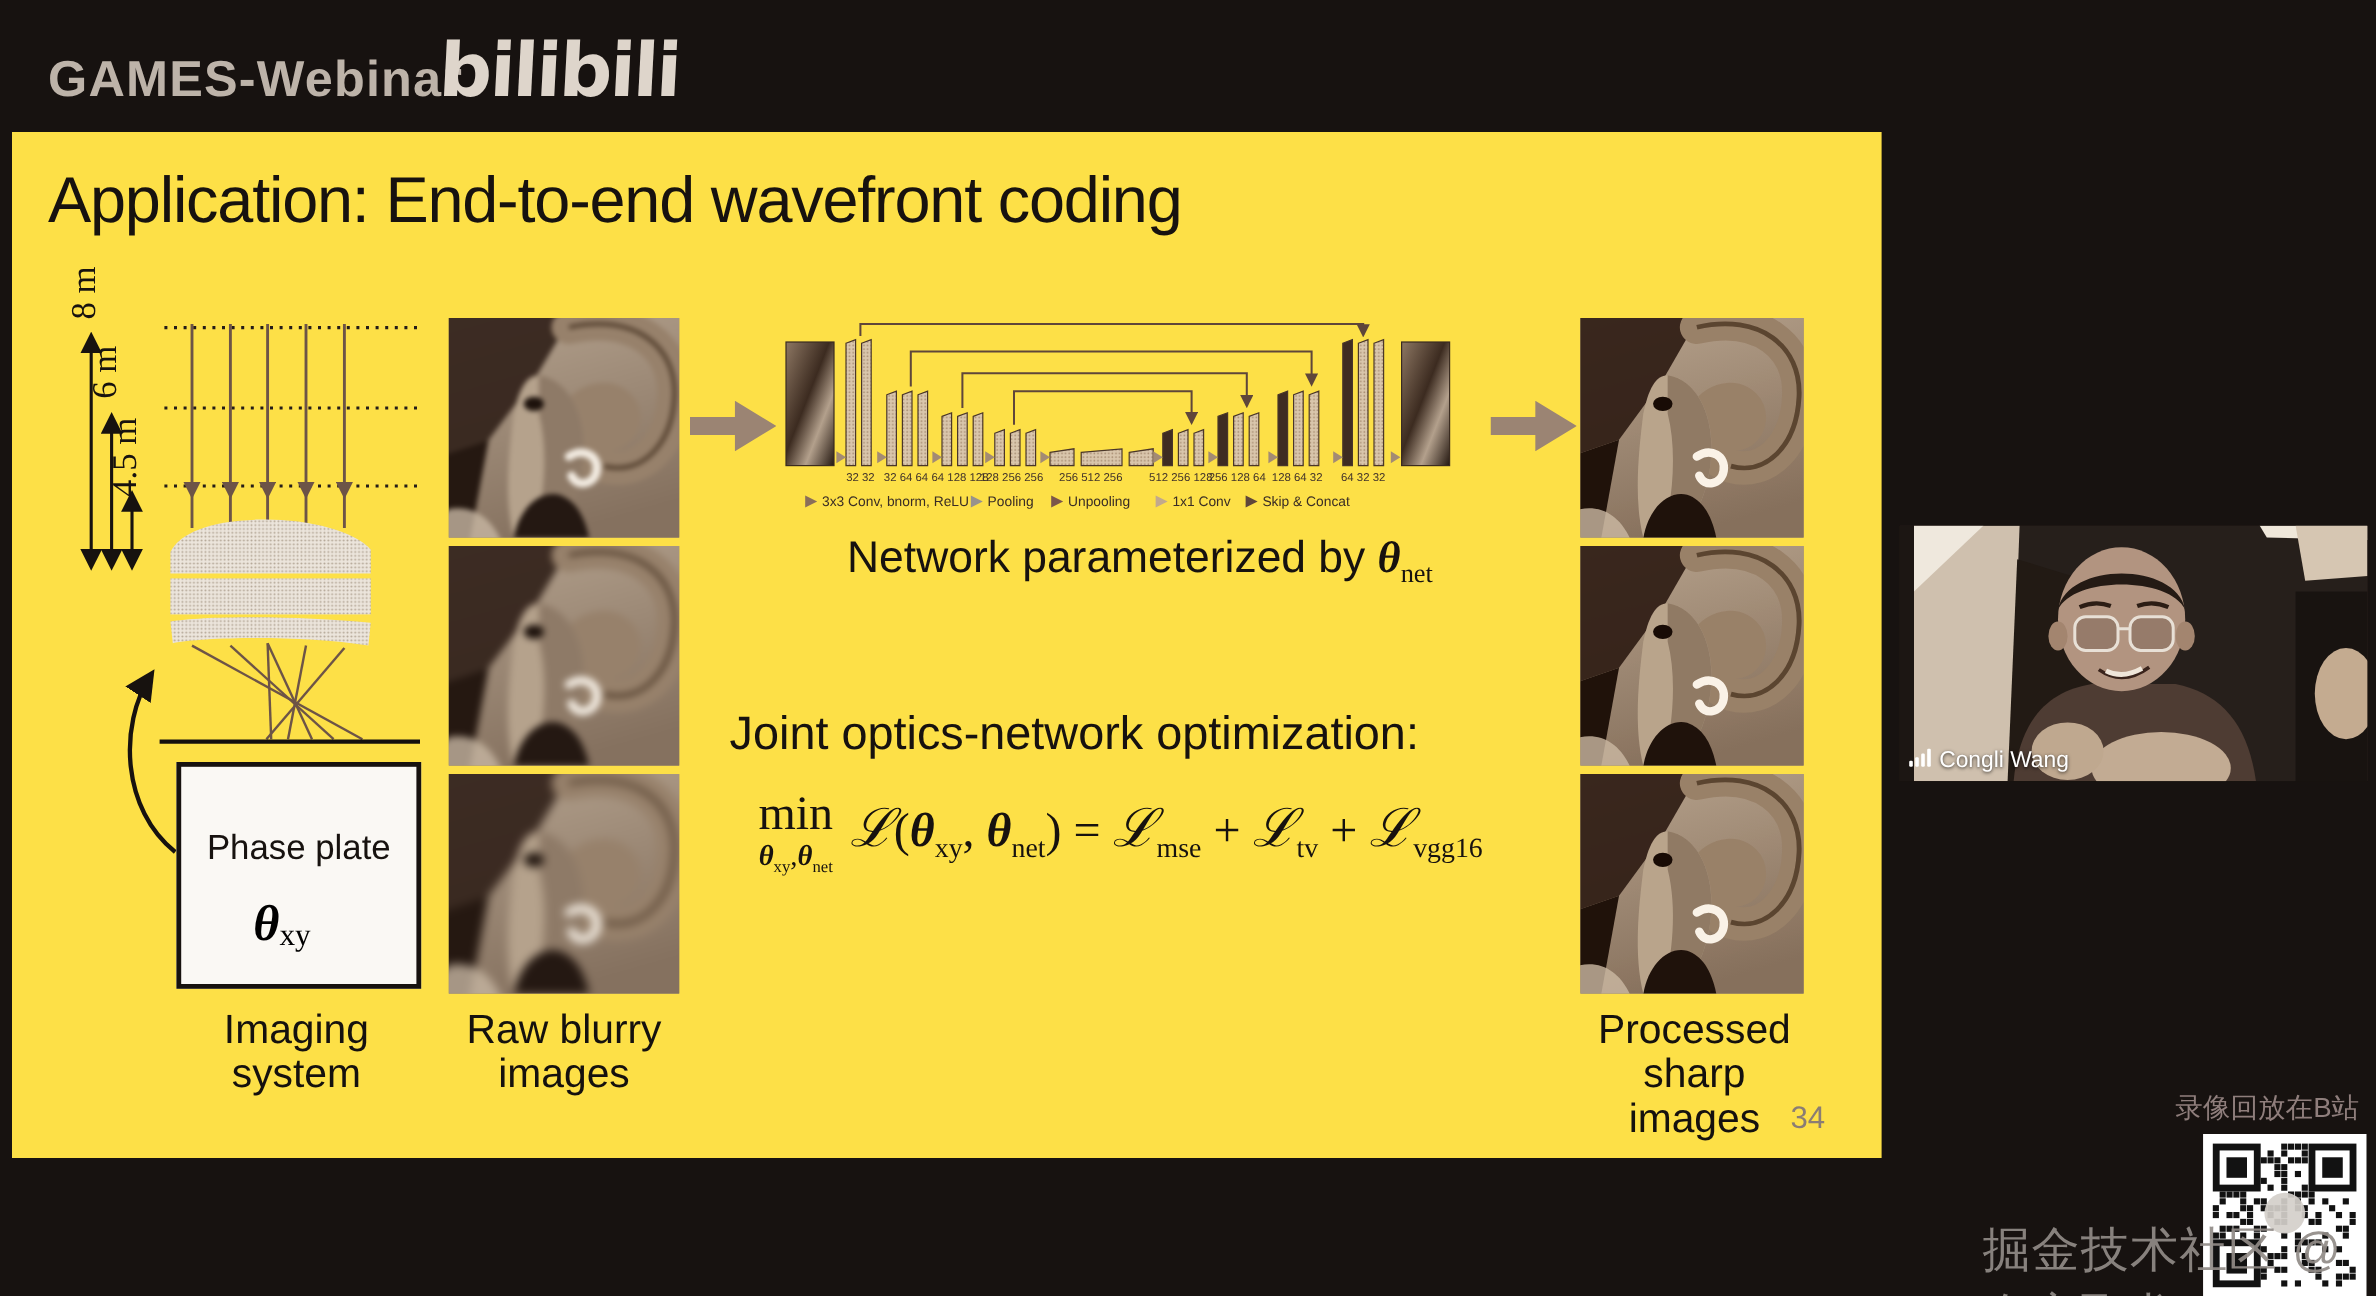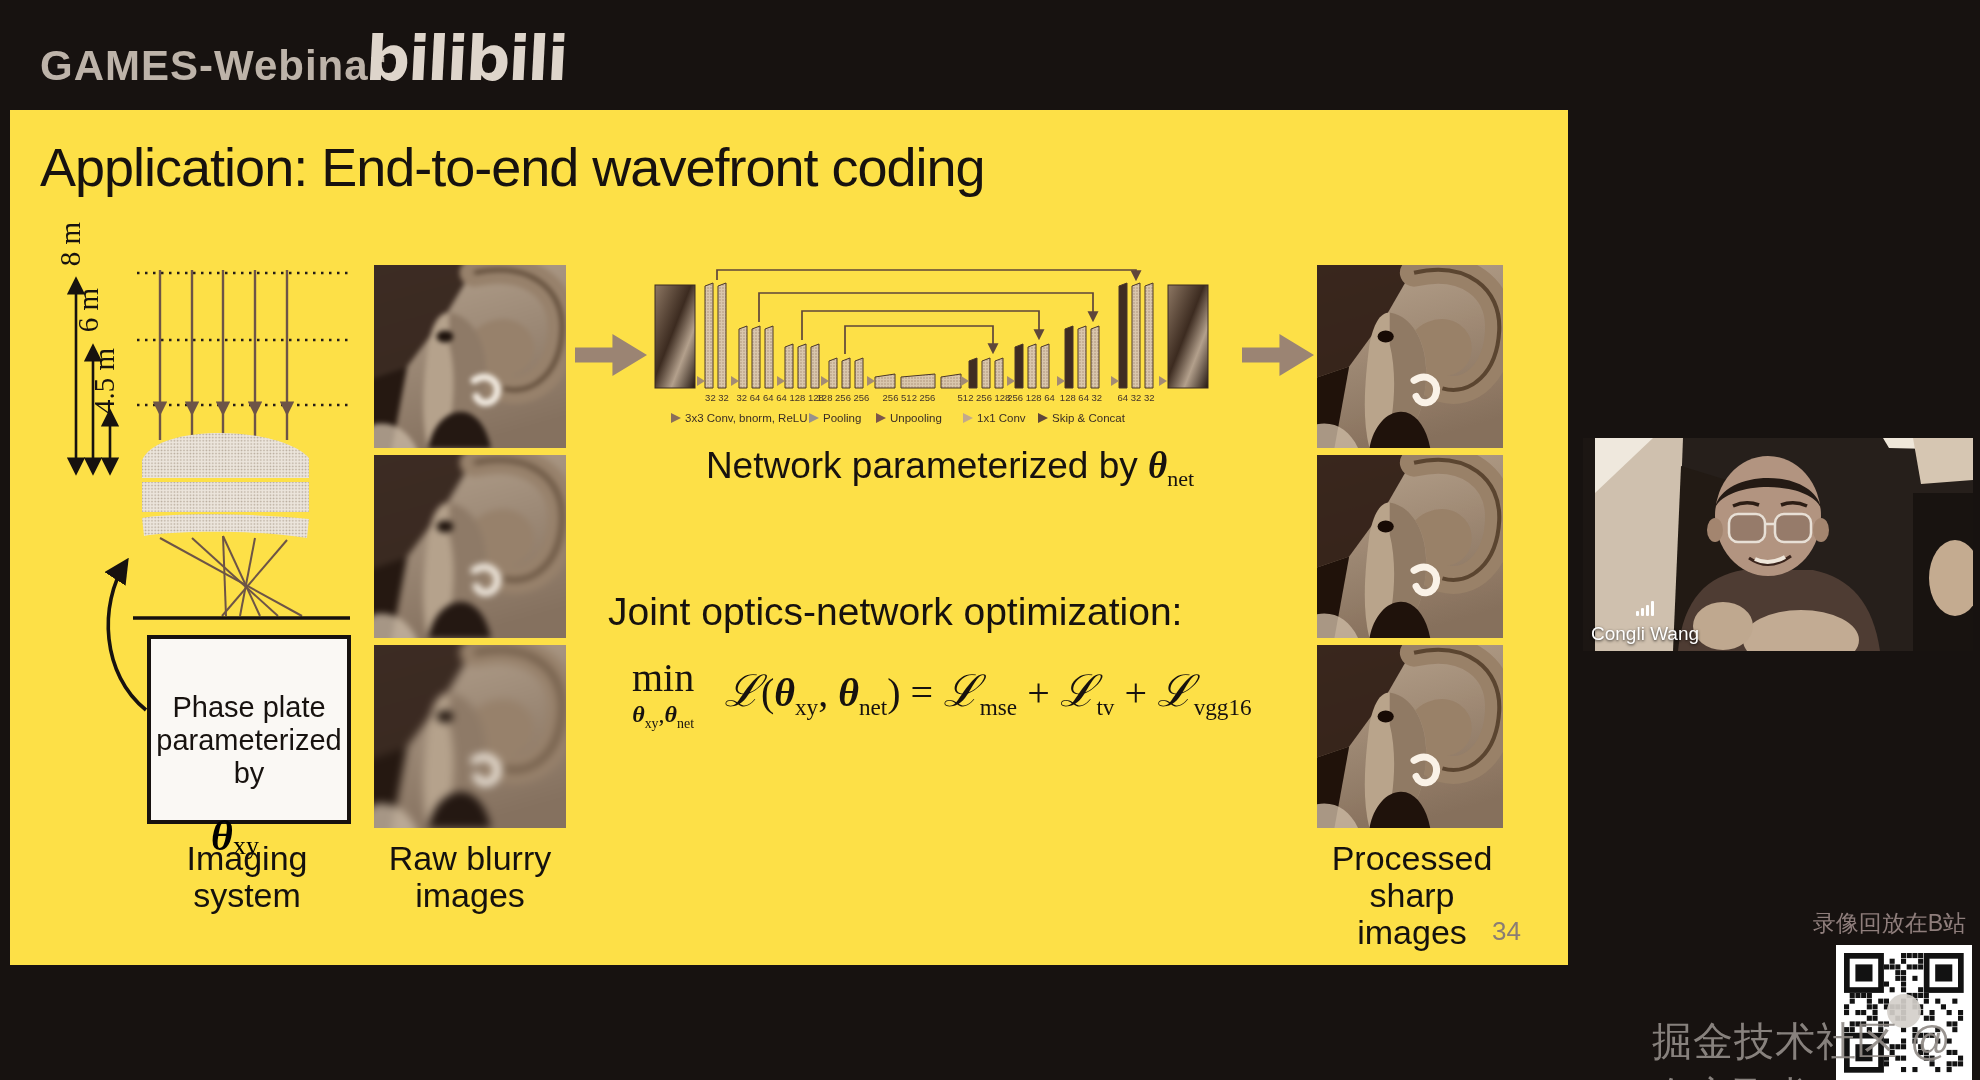--- a/index.html
+++ b/index.html
@@ -26,34 +26,34 @@
   .col-label{position:absolute;font-size:34px;line-height:37px;color:#15110e;text-align:center;}
   .img-frame{position:absolute;width:192px;height:183px;overflow:hidden;background:#8f7c6c;}
   .img-frame svg{width:100%;height:100%;transform:scale(1.09);}
   .blur-a svg{filter:blur(2.2px);} .blur-b svg{filter:blur(3px);} .blur-c svg{filter:blur(3.8px);}
   .sharp svg{filter:saturate(1.05) contrast(1.06);}
   .big-arrow{position:absolute;width:72px;height:42px;background:#9b8473;
      clip-path:polygon(0 32%,52% 32%,52% 0,100% 50%,52% 100%,52% 68%,0 68%);}
   .net-caption{position:absolute;left:655px;top:334px;width:570px;text-align:center;
      font-size:37px;color:#17120f;}
   .joint-head{position:absolute;left:598px;top:480px;font-size:39px;color:#17120f;}
-  .formula{position:absolute;left:622px;top:548px;display:flex;align-items:center;gap:30px;
+  .formula{position:absolute;left:622px;top:548px;display:flex;align-items:center;gap:14px;
      font-family:"Liberation Serif","DejaVu Serif",serif;color:#17120f;}
   .minblock{display:flex;flex-direction:column;align-items:center;line-height:1;}
   .minblock .op{font-size:40px;}
   .minblock .opsub{font-size:24px;margin-top:4px;}
   .mathline{font-size:40px;line-height:1;}
   .mathline .scrL{font-size:44px;}
   .mathline sub,.opsub sub{font-size:0.58em;}
   .citation{position:absolute;left:8px;top:818px;font-size:27px;color:#56504b;}
   .page-num{position:absolute;left:1482px;top:806px;font-size:26px;color:#8a7d74;}
   
   .webcam{position:absolute;left:1583px;top:438px;width:390px;height:213px;background:#261f1b;overflow:hidden;}
-  .name-tag{position:absolute;left:8px;bottom:6px;display:flex;align-items:center;gap:7px;
-     color:#fff;font-size:19px;text-shadow:0 1px 3px rgba(0,0,0,.8);flex-direction:column;}
+  .name-tag{position:absolute;left:8px;bottom:6px;display:flex;align-items:flex-start;gap:7px;
+     color:#fff;font-size:19px;text-shadow:0 1px 3px rgba(0,0,0,.8);}
   .bars{display:flex;align-items:flex-end;gap:2px;height:16px;}
   .bars i{display:block;width:3px;background:#fff;border-radius:1px;}
   
   .replay-note{position:absolute;right:14px;top:908px;font-size:23px;color:#8f7e7c;}
   .qr{position:absolute;left:1836px;top:945px;width:136px;height:135px;background:#fff;}
   .watermark{position:absolute;left:1652px;top:1014px;font-size:40px;color:#918b87;
      z-index:10;opacity:.92;letter-spacing:1px;}
   svg text.ch{font-family:"Liberation Sans",sans-serif;font-size:9.5px;fill:#42332a;text-anchor:middle;}
   svg text.lg{font-family:"Liberation Sans",sans-serif;font-size:11.5px;fill:#3a2d25;}
 </style>
@@ -126,21 +126,20 @@
 
       <path d="M136,600 C92,565 88,495 116,452" fill="none" stroke="#17120f" stroke-width="3.6" marker-end="url(#ahk)"></path>
     </svg>
 
     <div class="vlabel" style="left:44px;top:112px;">8 m</div>
     <div class="vlabel" style="left:62px;top:178px;">6 m</div>
     <div class="vlabel" style="left:78px;top:238px;">4.5 m</div>
 
     <div class="phase-box">
       <div class="l1">Phase plate</div>
-      <div class="l2">parameterized by</div>
       <div class="sym">
         <span class="mi mb" style="font-size:42px;">θ</span><sub class="msub" style="font-size:26px;">xy</sub>
       </div>
     </div>
 
     <div class="col-label" style="left:364px;top:730px;width:192px;">
       <div>Raw blurry</div>
         <div>images</div>
     </div>
     <div class="col-label" style="left:137px;top:730px;width:200px;">

